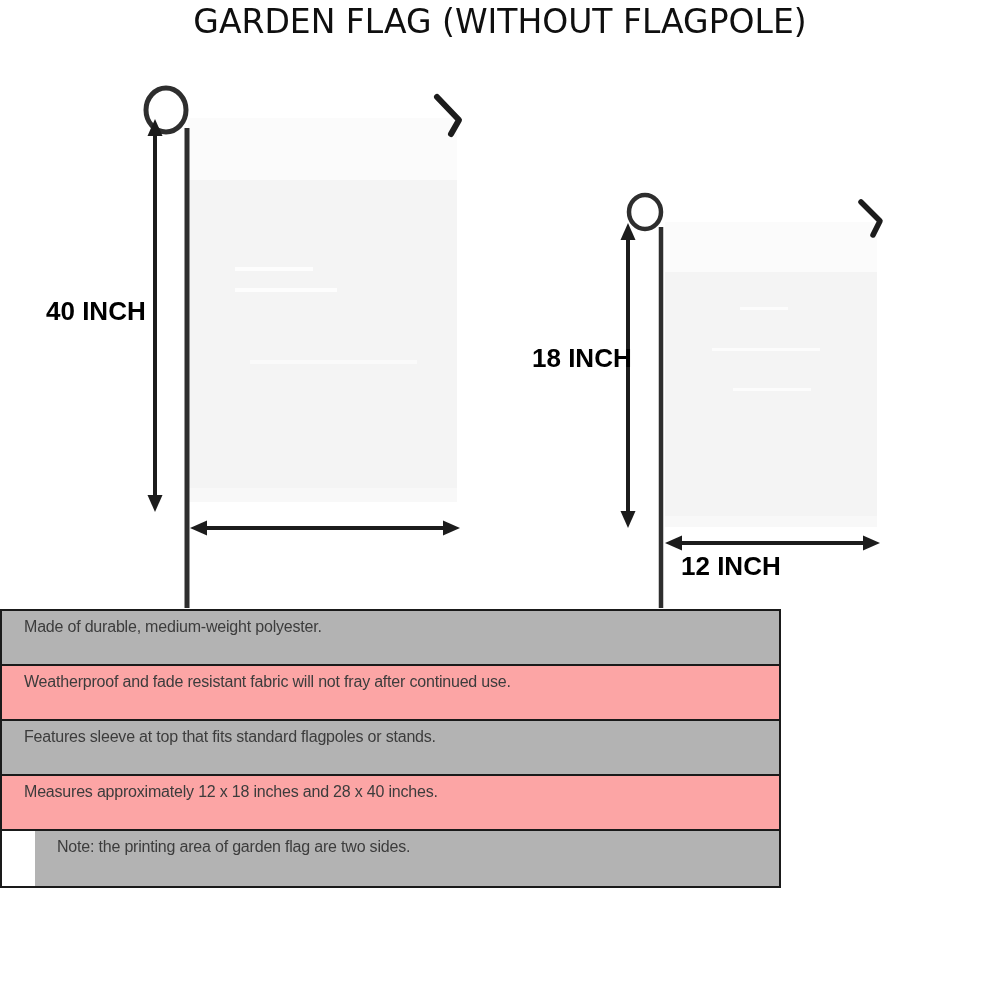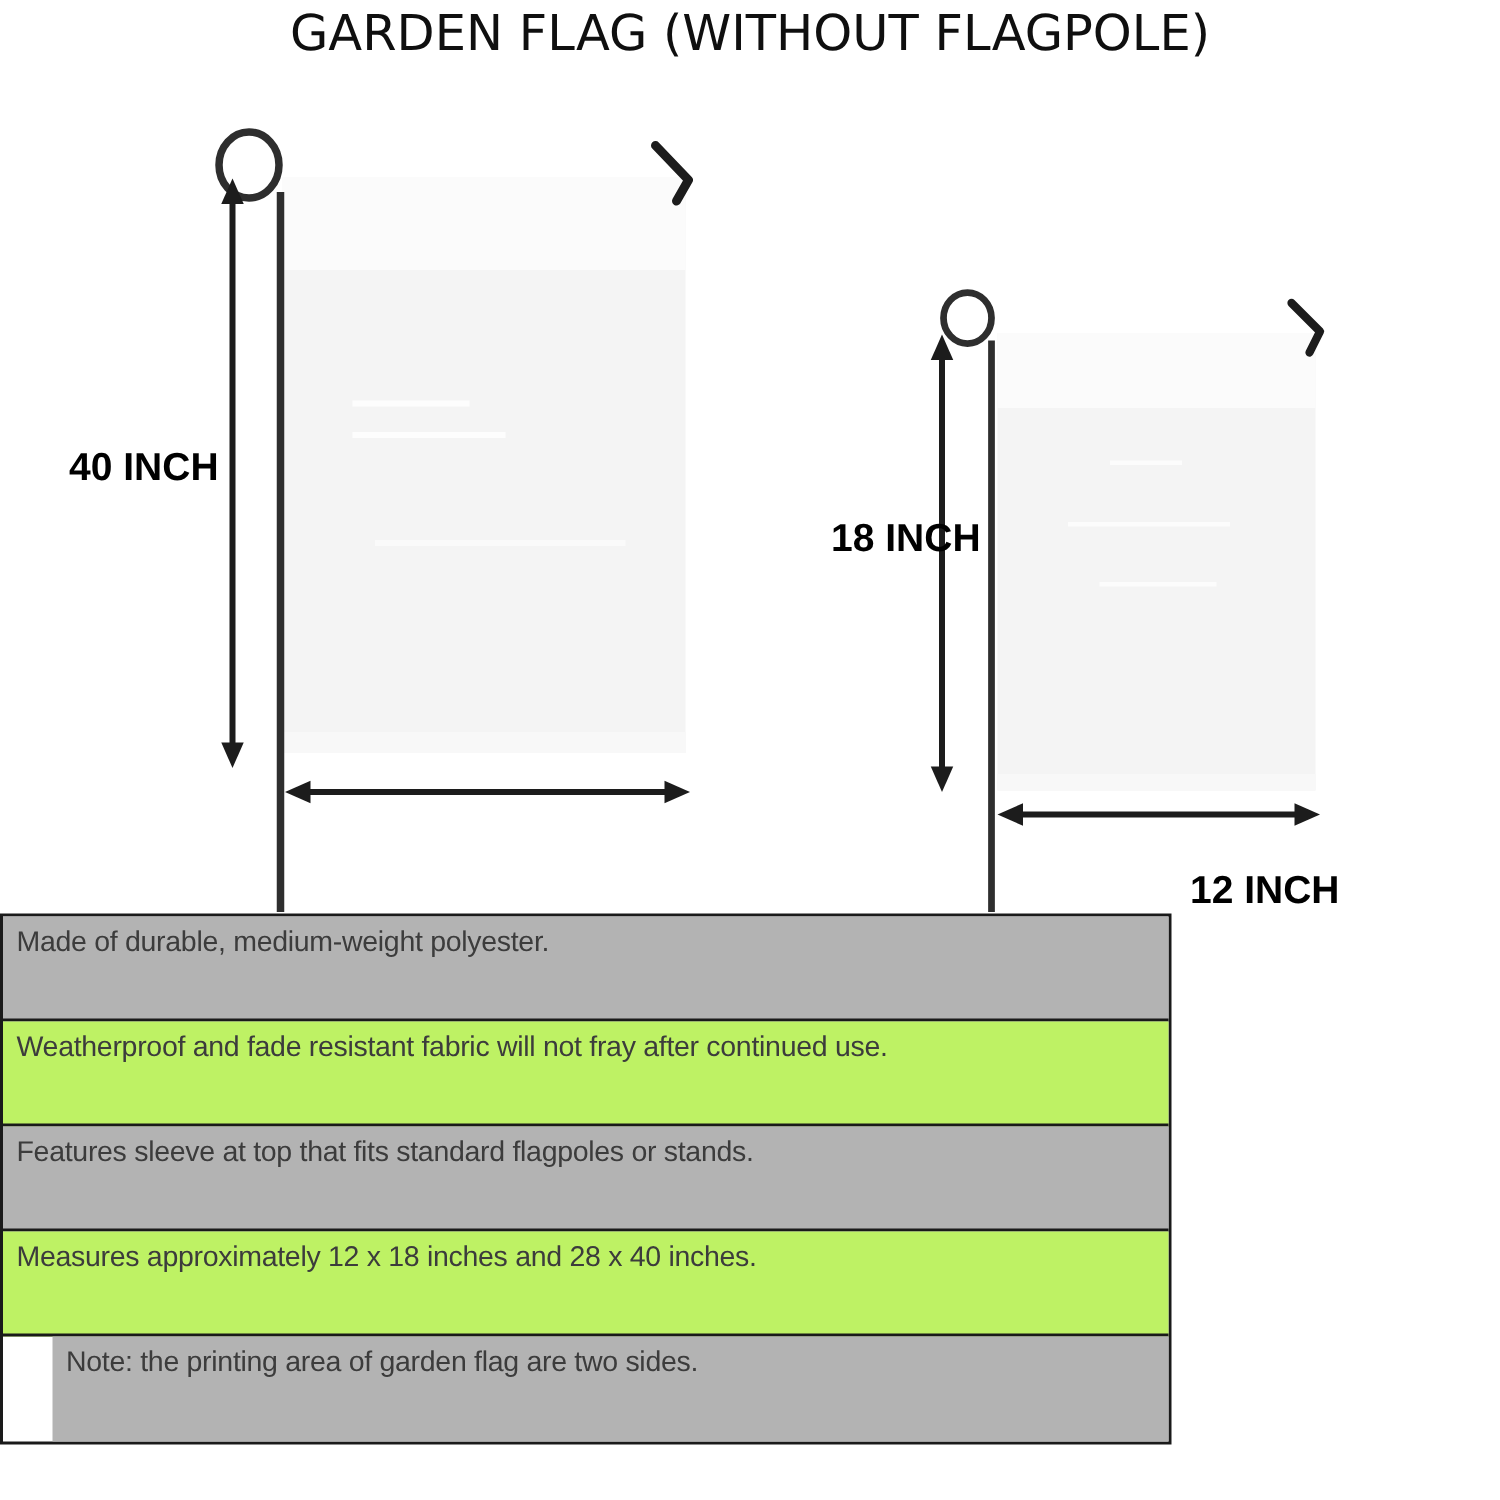--- a/index.html
+++ b/index.html
@@ -41,40 +41,40 @@
   .dim-label {
     position: absolute;
     font-family: "Liberation Sans", sans-serif;
     font-weight: bold;
     font-size: 26px;
     color: #000000;
     white-space: nowrap;
   }
   #label-40 { top: 296px; left: 46px;  width: 94px;  text-align: right;  }
   #label-28 { top: 536px; left: 198px; width: 252px; text-align: center; }
-  #label-18 { top: 343px; left: 554px; width: 90px;  text-align: right;  }
-  #label-12 { top: 578px; left: 665px; width: 212px; text-align: right; padding-left: 16px; }
+  #label-18 { top: 343px; left: 532px; width: 90px;  text-align: right;  }
+  #label-12 { top: 551px; left: 665px; width: 212px; text-align: left; padding-left: 16px; }
   .spec-table {
     position: absolute;
     top: 609px; left: 0;
     width: 777px;
     border: 2px solid #1a1a1a;
   }
   .spec-row {
-    height: 70px;
+    height: 55px;
     box-sizing: border-box;
     border-bottom: 2px solid #1a1a1a;
-    padding: 7px 8px 0 9px;
-    font-size: 19px;
+    padding: 7px 8px 0 22px;
+    font-size: 16px;
     letter-spacing: -0.2px;
     color: #3c3c3c;
   }
   .spec-row:last-child { border-bottom: none; margin-left: 33px; }
   .spec-row.gray  { background: #b3b3b3; }
-  .spec-row.white { background: #bef264; }
+  .spec-row.white { background: #fca5a5; }
 </style>
 </head>
 <body>
 
 <div class="canvas">
 
   <div class="title-line1">GARDEN FLAG (WITHOUT FLAGPOLE)</div>
 
   <svg class="diagram-svg" width="1000" height="612" viewBox="0 0 1000 612">
 

